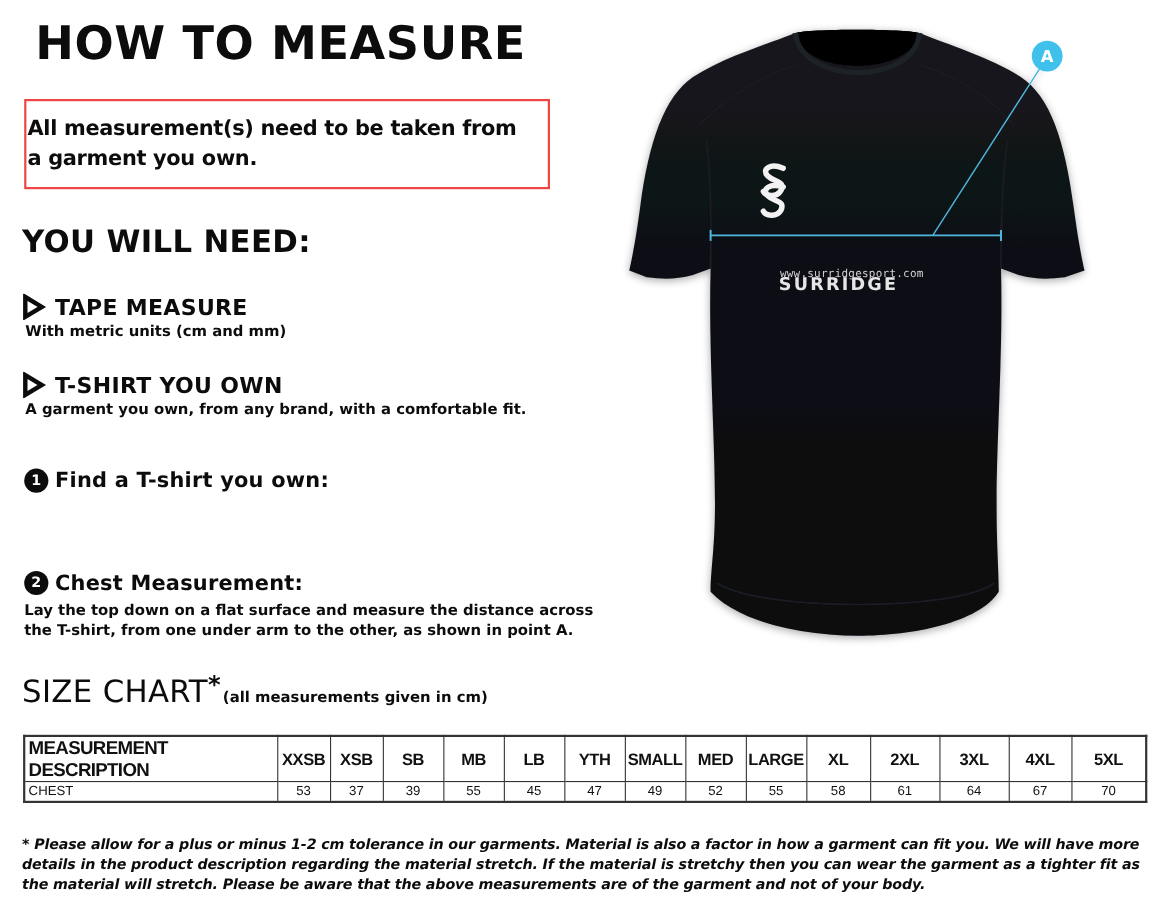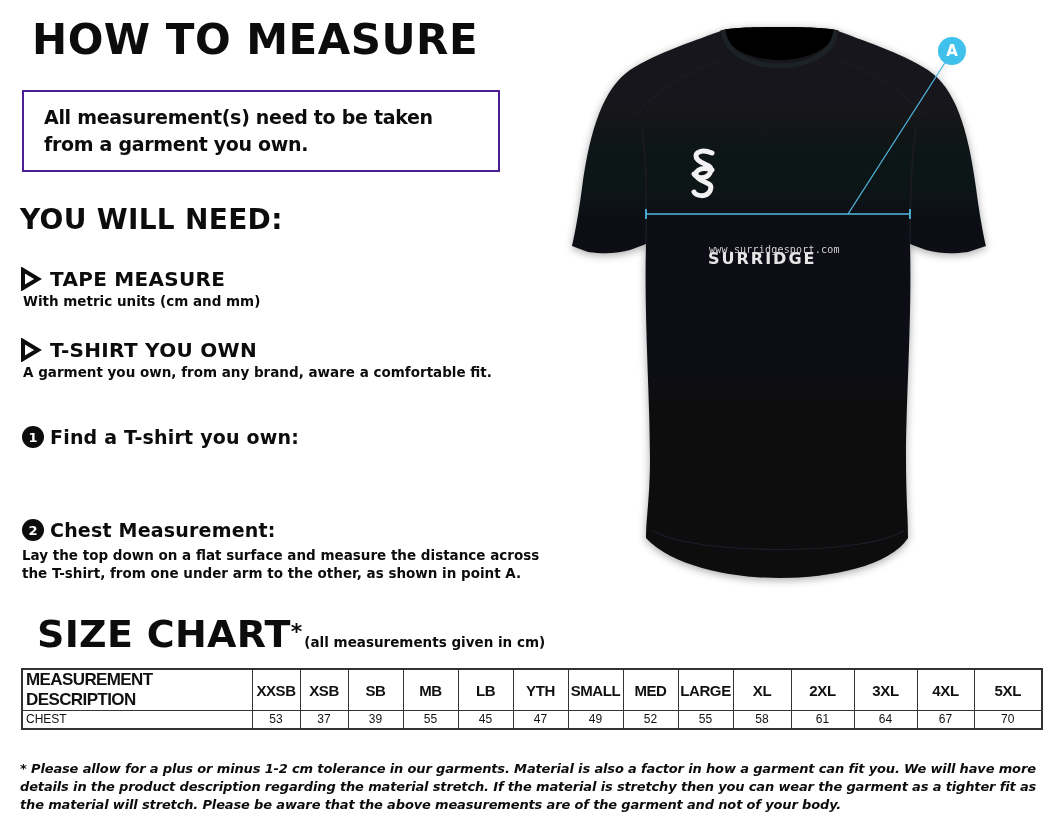--- a/index.html
+++ b/index.html
@@ -6,21 +6,21 @@
     html, body { width: 1060px; height: 830px; background: #ffffff; overflow: hidden; }
     body { position: relative; font-family: "DejaVu Sans", sans-serif; color: #0c0c0c; }
 
     .main-title {
       position: absolute; left: 32px; top: 14px;
       font-family: "DejaVu Sans", sans-serif; font-weight: bold;
       font-size: 42px; letter-spacing: 0.5px; line-height: 52px;
     }
     .notice-box {
       position: absolute; left: 22px; top: 90px; width: 478px; height: 82px;
-      border: 2px solid #4c1d95; padding: 12px 16px 0 20px;
+      border: 2px solid #ef4444; padding: 12px 16px 0 1px;
     }
     .notice-text {
       font-family: "DejaVu Sans", sans-serif; font-weight: bold;
       font-size: 19px; line-height: 27px; letter-spacing: -0.3px;
     }
     .need-title {
       position: absolute; left: 20px; top: 202px;
       font-weight: bold; font-size: 28px; line-height: 36px; letter-spacing: 0.3px;
     }
     .need-item { position: absolute; left: 20px; }
@@ -33,21 +33,21 @@
     .step-head { display: flex; align-items: center; height: 26px; }
     .step-num {
       width: 22px; height: 22px; border-radius: 50%; background: #0c0c0c; color: #fff;
       font-weight: bold; font-size: 13px; display: flex; align-items: center; justify-content: center;
       margin-right: 6px;
     }
     .step-title { font-weight: bold; font-size: 19px; letter-spacing: 0.2px; }
     .step-desc { font-weight: bold; font-size: 13.5px; line-height: 18px; margin-top: 3px; }
 
     .size-heading { position: absolute; left: 20px; top: 612px; display: flex; align-items: baseline; }
-    .size-title { font-weight: bold; font-size: 38px; letter-spacing: 0.3px; margin-left: 17px; }
+    .size-title { font-weight: normal; font-size: 28px; letter-spacing: 0.3px; }
     .size-star { font-weight: bold; font-size: 22px; position: relative; top: -8px; }
     .size-sub { font-weight: bold; font-size: 13.5px; margin-left: 2px; text-align: center; }
 
     .size-table {
       position: absolute; left: 21px; top: 668px; width: 1020px;
       border-collapse: collapse; border: 2px solid #333;
       font-family: "Liberation Sans", sans-serif;
       table-layout: fixed;
       padding-left: 37px;
     }
@@ -109,21 +109,21 @@
 
 <div class="need-item" style="top:337px;">
   <div class="need-item-head">
     <span class="play-icon">
       <svg width="22" height="24" viewBox="0 0 22 24">
           <path d="M3 3 L18 12 L3 21 Z" fill="none" stroke="#0c0c0c" stroke-width="4" stroke-linejoin="miter"></path>
         </svg>
     </span>
     <span class="need-item-title">T-SHIRT YOU OWN</span>
   </div>
-  <div class="need-item-desc">A garment you own, from any brand, aware a comfortable fit.</div>
+  <div class="need-item-desc">A garment you own, from any brand, with a comfortable fit.</div>
 </div>
 
 <div class="step" style="top:424px;">
   <div class="step-head">
     <span class="step-num">1</span>
     <span class="step-title">Find a T-shirt you own:</span>
   </div>
 </div>
 
 <div class="step" style="top:517px;">

